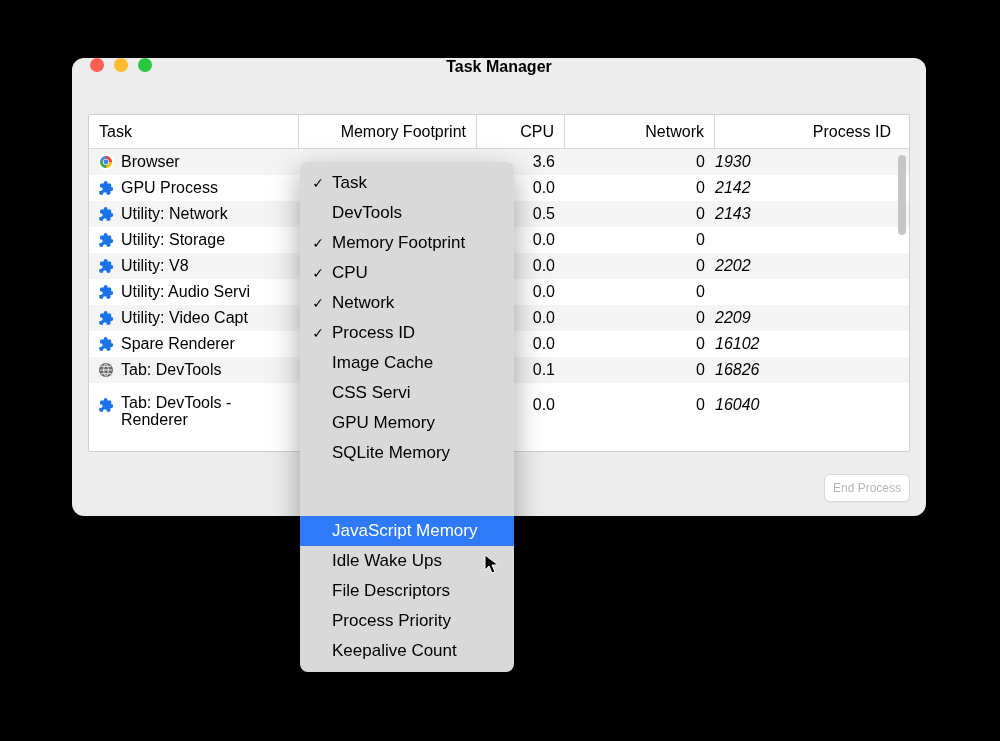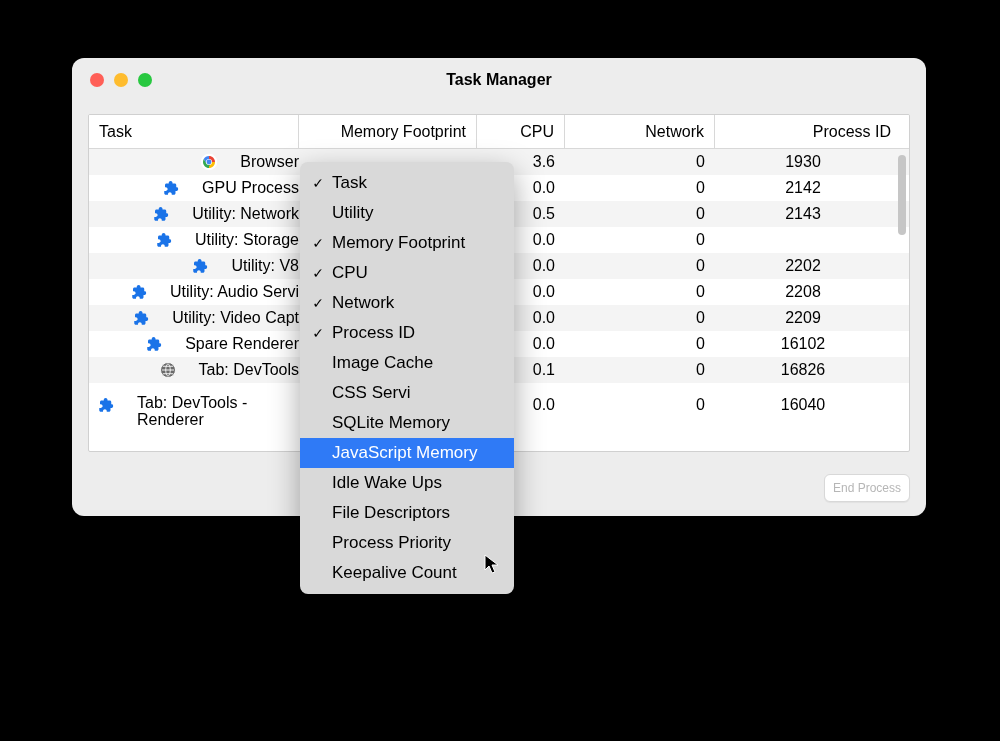--- a/index.html
+++ b/index.html
@@ -19,21 +19,20 @@
       width: 854px;
       height: 458px;
       background: #ededed;
       border-radius: 12px;
       box-shadow: 0 20px 60px rgba(0,0,0,0.6);
       overflow: visible;
     }
     .titlebar {
       height: 44px;
       display: flex;
-      align-items: center;
       position: relative;
     }
     .traffic-lights {
       display: flex;
       gap: 10px;
       padding-left: 18px;
     }
     .traffic-lights div {
       width: 14px; height: 14px; border-radius: 50%;
     }
@@ -73,25 +72,25 @@
     .col-pid { flex: 1 1 auto; padding-right: 18px; justify-content: flex-end; height:100%; display:flex; align-items:center;}
     .rows {}
     .row {
       display: flex;
       height: 26px;
       align-items: center;
       font-size: 16px;
     }
     .row:nth-child(odd) { background: #f4f4f4; }
     .row:nth-child(even) { background: #fff; }
-    .cell-task { flex: 0 0 210px; padding-left: 8px; display:flex; align-items:center; gap:22px; white-space: nowrap; overflow:hidden;justify-content:flex-end;}
+    .cell-task { flex: 0 0 210px; padding-left: 8px; display:flex; align-items:center; gap:6px; white-space: nowrap; overflow:hidden;}
     .cell-mem { flex: 0 0 178px; }
     .cell-cpu { flex: 0 0 88px; padding-right:10px; text-align:right;}
     .cell-net { flex: 0 0 150px; padding-right:10px; text-align:right;}
-    .cell-pid { flex: 1 1 auto; padding-right:18px; text-align:center;}
+    .cell-pid { flex: 1 1 auto; padding-right:18px; text-align:left;font-style:italic;}
     .icon { width:18px; height:18px; flex-shrink:0; display:inline-flex; align-items:center; justify-content:center;}
     .icon svg { width:18px; height:18px; }
     .scrollbar {
       position:absolute;
       right:3px; top:40px;
       width:8px; height:80px;
       background:#c6c6c6;
       border-radius:4px;
     }
     .footer {
@@ -128,20 +127,21 @@
     }
     .menu-check {
       width: 16px;
       text-align:center;
       font-size: 14px;
       line-height:1;
     }
     .menu-item.highlighted {
       background: #2f7af6;
       color:#fff;
+      margin-top:48px;
     }
     .cursor {
       position:absolute;
       left: 484px;
       top: 554px;
       width: 16px;
       height: 22px;
       pointer-events:none;
     }
   </style>
@@ -247,21 +247,20 @@
             <span class="icon">
               <svg viewBox="0 0 24 24">
                 <path fill="#1a73e8" d="M20 11h-1V8c0-1.1-.9-2-2-2h-3V5c0-1.4-1.1-2.5-2.5-2.5S9 3.6 9 5v1H6C4.9 6 4 6.9 4 8v3h1c1.4 0 2.5 1.1 2.5 2.5S5.4 16 4 16H3v3c0 1.1.9 2 2 2h3v-1c0-1.4 1.1-2.5 2.5-2.5S13 18.6 13 20v1h3c1.1 0 2-.9 2-2v-3h1c1.4 0 2.5-1.1 2.5-2.5S21.4 11 20 11z"></path>
               </svg>
             </span>
             <span>Utility: Audio Servi</span>
           </div>
           <div class="cell-mem"></div>
           <div class="cell-cpu">0.0</div>
           <div class="cell-net">0</div>
-          <div class="cell-pid">2208</div>
         </div>
         <div class="row">
           <div class="cell-task">
             <span class="icon">
               <svg viewBox="0 0 24 24">
                 <path fill="#1a73e8" d="M20 11h-1V8c0-1.1-.9-2-2-2h-3V5c0-1.4-1.1-2.5-2.5-2.5S9 3.6 9 5v1H6C4.9 6 4 6.9 4 8v3h1c1.4 0 2.5 1.1 2.5 2.5S5.4 16 4 16H3v3c0 1.1.9 2 2 2h3v-1c0-1.4 1.1-2.5 2.5-2.5S13 18.6 13 20v1h3c1.1 0 2-.9 2-2v-3h1c1.4 0 2.5-1.1 2.5-2.5S21.4 11 20 11z"></path>
               </svg>
             </span>
             <span>Utility: Video Capt</span>
           </div>
@@ -322,21 +321,21 @@
   </div>
 </div>
 
 <div class="context-menu" id="context-menu">
     <div class="menu-item">
       <span class="menu-check">✓</span>
       <span>Task</span>
     </div>
     <div class="menu-item">
       <span class="menu-check"></span>
-      <span>Utility</span>
+      <span>DevTools</span>
     </div>
     <div class="menu-item">
       <span class="menu-check">✓</span>
       <span>Memory Footprint</span>
     </div>
     <div class="menu-item">
       <span class="menu-check">✓</span>
       <span>CPU</span>
     </div>
     <div class="menu-item">
@@ -347,20 +346,24 @@
       <span class="menu-check">✓</span>
       <span>Process ID</span>
     </div>
     <div class="menu-item">
       <span class="menu-check"></span>
       <span>Image Cache</span>
     </div>
     <div class="menu-item">
       <span class="menu-check"></span>
       <span>CSS Servi</span>
+    </div>
+    <div class="menu-item">
+      <span class="menu-check"></span>
+      <span>GPU Memory</span>
     </div>
     <div class="menu-item">
       <span class="menu-check"></span>
       <span>SQLite Memory</span>
     </div>
     <div class="menu-item highlighted">
       <span class="menu-check"></span>
       <span>JavaScript Memory</span>
     </div>
     <div class="menu-item">

